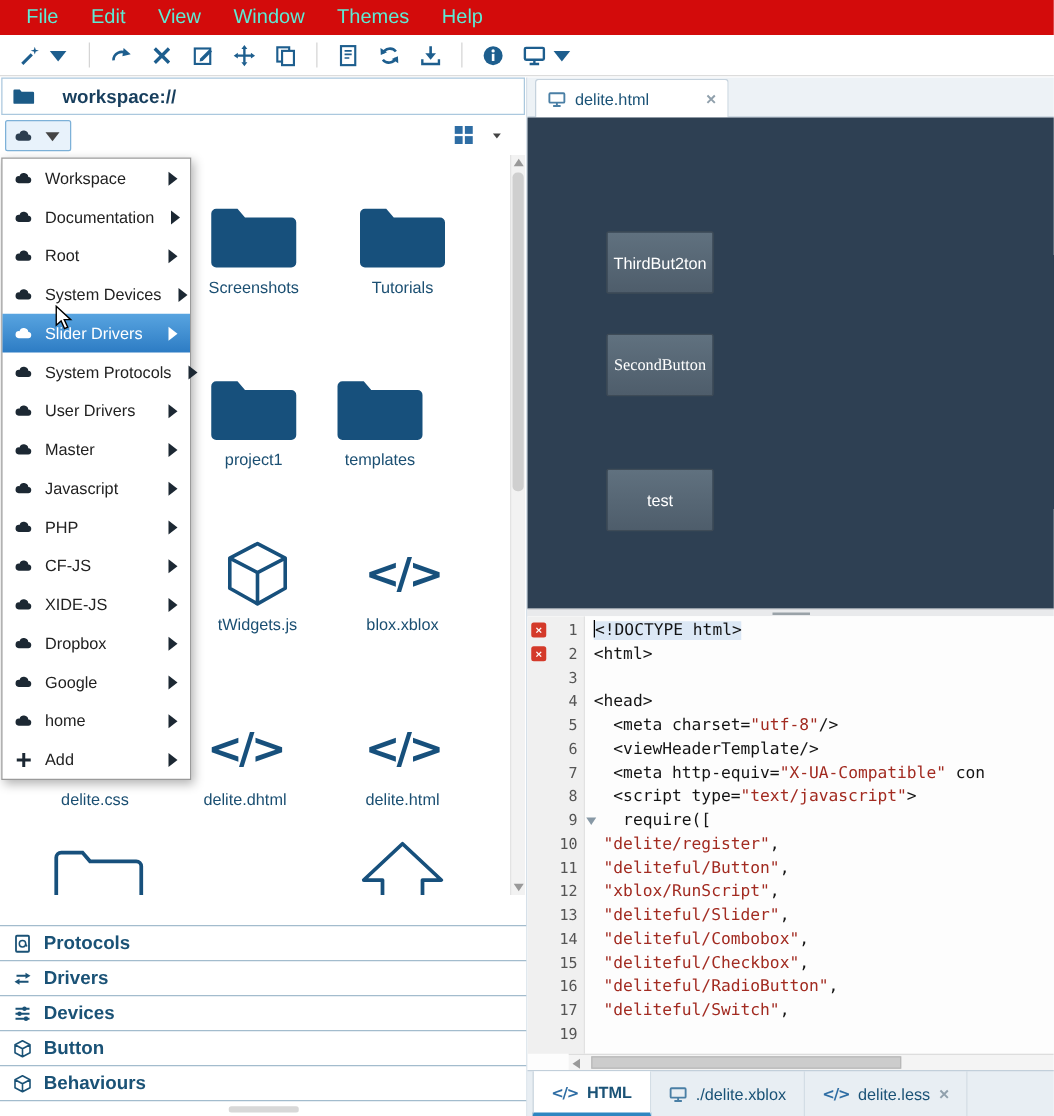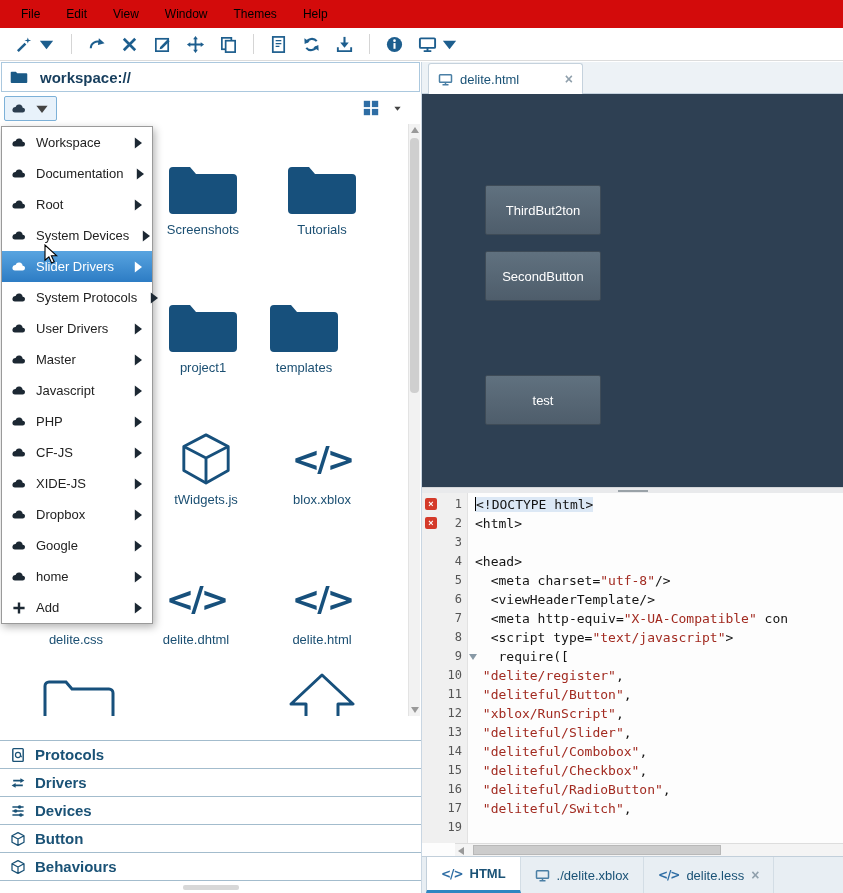--- a/index.html
+++ b/index.html
@@ -3,32 +3,32 @@
 <meta charset="utf-8">
 <style>
   *{box-sizing:border-box}
   html,body{margin:0;padding:0}
   body{width:843px;height:893px;position:relative;overflow:hidden;background:#fff;font-family:"Liberation Sans",sans-serif}
   .ic{display:inline-block}
   .ic svg{width:100%;height:100%;display:block}
 
   
   #menubar{position:absolute;left:0;top:0;right:0;height:28px;background:#d30b0b;display:flex;align-items:center;padding-left:8px}
-  .mb-item{color:#000000;font-size:12px;padding:0 13px;cursor:default}
+  .mb-item{color:#5eead4;font-size:16px;padding:0 13px;cursor:default}
 
   
   #toolbar{position:absolute;top:28px;left:0;right:0;height:33px;background:#fff;border-bottom:1px solid #dcdcdc;display:flex;align-items:center;padding-left:8px}
   .tbtn{display:flex;align-items:center;margin:0 7px;color:#1d5e8e}
   .tbtn .ic{width:19px;height:19px}
   .tcaret{width:9px;height:9px;margin-left:3px;color:#1d5e8e}
   .tsep{width:1px;height:20px;background:#d5d5d5;margin:0 8px}
 
   
   #leftpanel{position:absolute;left:0;top:62px;width:422px;bottom:0;background:#fff;border-right:1px solid #c9d6e2}
-  #wsheader{position:absolute;left:1px;right:1px;top:0;height:30px;border:1px solid #abc8de;background:#fff;display:flex;align-items:center;gap:12px;padding-left:8px}
+  #wsheader{position:absolute;left:1px;right:1px;top:0;height:30px;border:1px solid #abc8de;background:#fff;display:flex;align-items:center;gap:22px;padding-left:8px}
   #wsheader .ic{width:18px;height:14px;color:#1b5a86}
   #wstitle{font-size:15px;color:#173e5d;font-weight:bold}
   #viewbar{position:absolute;left:1px;right:1px;top:31px;height:31px;background:#fff}
   #srcbtn{position:absolute;left:3px;top:3px;height:25px;padding:0 6px;border:1px solid #7db1d8;background:#e8f2fb;border-radius:2px;display:flex;align-items:center;gap:4px;color:#2c3e50}
   #srcbtn .ic{width:16px;height:16px}
   #srcbtn .tcaret{color:#444}
   #gridbtn{position:absolute;right:40px;top:6px;width:18px;height:18px;color:#2e6da4}
   #gridcaret{position:absolute;right:18px;top:11px;width:9px;height:9px;color:#444}
 
   #filegrid{position:absolute;left:1px;top:62px;width:407px;height:592px;overflow:hidden;background:#fff}
@@ -62,21 +62,21 @@
   #lgrip{position:absolute;left:50%;transform:translateX(-50%);top:4px;width:56px;height:5px;background:#d8d8d8;border-radius:2px}
 
   
   #rightpanel{position:absolute;left:422px;top:62px;right:0;bottom:0}
   #rtabbar{position:absolute;left:0;right:0;top:0;height:32px;background:#edf2f6;border-bottom:1px solid #c5d2dd}
   #rtab{position:absolute;left:6px;top:1px;height:31px;width:155px;background:#fff;border:1px solid #c5d2dd;border-bottom:none;border-radius:3px 3px 0 0;display:flex;align-items:center;gap:7px;padding:0 9px;font-size:13px;color:#1a5276}
   #rtab .ic{width:15px;height:15px;color:#4a7fa5}
   .tclose{color:#90a0ac;font-size:14px;font-weight:bold;margin-left:auto;line-height:1}
 
   #preview{position:absolute;left:0;right:0;top:32px;height:393px;background:#2e4053}
-  .pbtn{position:absolute;left:63px;width:116px;height:50px;background:linear-gradient(#60717f,#4e5d6b);border:1px solid #3e4b57;border-radius:2px;color:#fff;font-size:13px;display:flex;align-items:center;justify-content:center}
+  .pbtn{position:absolute;left:63px;width:86px;height:50px;background:linear-gradient(#60717f,#4e5d6b);border:1px solid #3e4b57;border-radius:2px;color:#fff;font-size:13px;display:flex;align-items:center;justify-content:center}
 
   #splitter{position:absolute;left:0;right:0;top:425px;height:6px;background:#e9eaec;border-top:1px solid #d4d6d9}
   #sgrip{position:absolute;left:50%;transform:translateX(-50%);top:2px;width:30px;height:2px;background:#9aa2a8}
 
   
   #editor{position:absolute;left:0;right:0;top:431px;height:363px;background:#fdfdfd;overflow:hidden}
   #gutbg{position:absolute;left:0;top:0;bottom:13px;width:46px;background:#f0f0f0;border-right:1px solid #e2e2e2}
   #rows{position:absolute;left:0;top:2px;right:0}
   .crow{display:flex;height:19px;position:relative}
   .gut{width:46px;flex:none;position:relative;text-align:right;padding-right:6px;font:12px/19px "DejaVu Sans Mono",monospace;color:#555}
@@ -628,21 +628,21 @@
             <rect x="2" y="3.5" width="16" height="10" rx="1" fill="none" stroke="currentColor" stroke-width="2"></rect>
             <path d="M10 13.5 L10 16.5 M6 17 L14 17" stroke="currentColor" stroke-width="2" fill="none"></path>
           </svg>
         </span>
       <span>delite.html</span>
       <span class="tclose">×</span>
     </div>
   </div>
   <div id="preview">
       <div class="pbtn" style="top: 91px;">ThirdBut2ton</div>
-      <div class="pbtn" style="top: 157px;">SecondButton</div>
+      <div class="pbtn" style="top: 173px; font-family: Liberation Serif, serif;">SecondButton</div>
       <div class="pbtn" style="top: 281px;">test</div>
     </div>
   <div id="splitter">
       <div id="sgrip"></div>
     </div>
   <div id="editor">
     <div id="gutbg"></div>
     <div id="rows">
         <div class="crow">
           <div class="gut"><div class="err">×</div><span>1</span></div>

